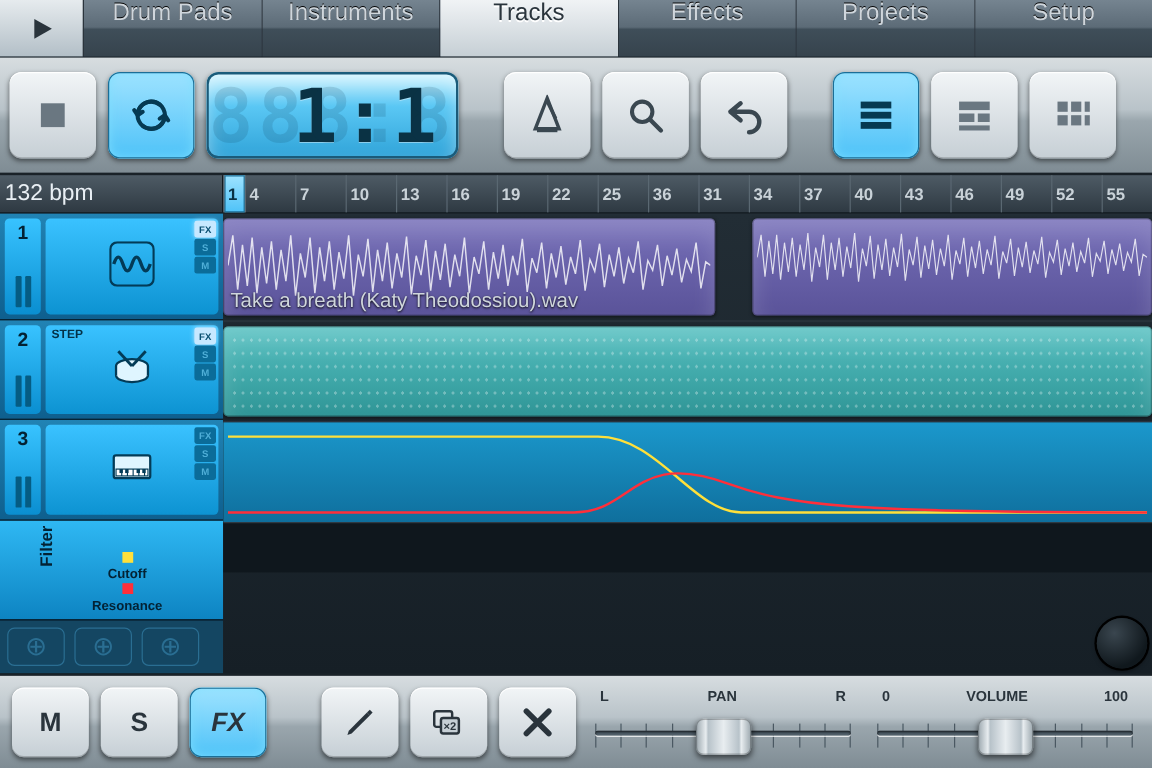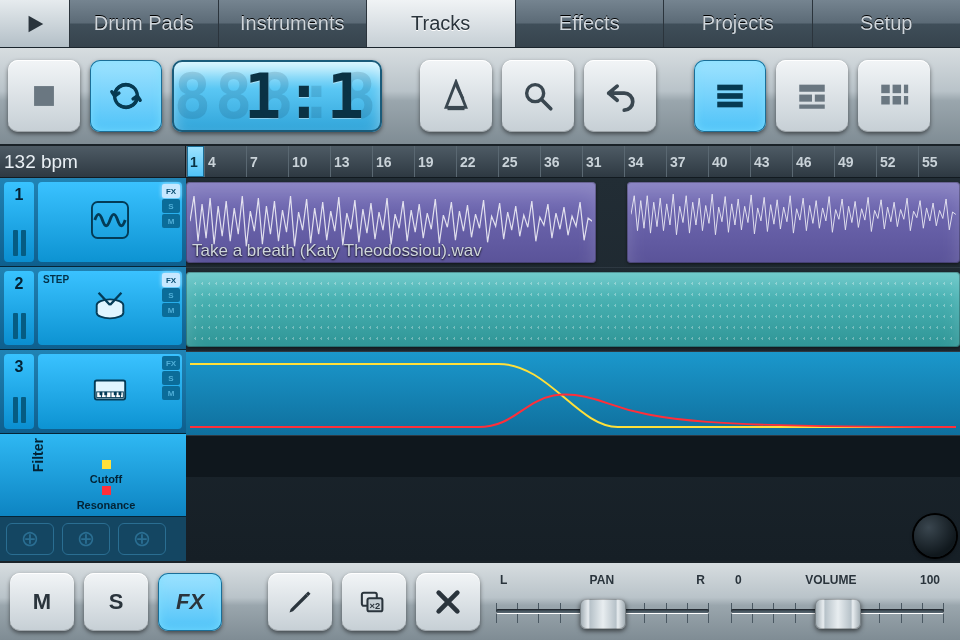--- a/index.html
+++ b/index.html
@@ -14,21 +14,21 @@
   }
   .play-btn {
     width: 70px; height: 100%;
     display: flex; align-items: center; justify-content: center;
     background: linear-gradient(#e6ebee, #b3bfc7);
     border-right: 1px solid #2b343c;
     cursor: pointer;
   }
   .play-btn svg { width: 22px; height: 22px; }
   .tab {
-    flex: 1; display: flex; align-items: center; justify-content: center;
+    flex: 1; display: flex; align-items: flex-start; justify-content: center;
     color: #cfd6dc; font-size: 20px;
     border-right: 1px solid #2b343c;
     text-shadow: 0 -1px 0 #000;
     cursor: pointer;
     background: linear-gradient(#758490 0%, #5c6b77 48%, #3f4e59 52%, #36434d 100%);
   }
   .tab.active {
     background: linear-gradient(#f0f3f5, #c6cfd5);
     color: #2a343c;
     text-shadow: 0 1px 0 #fff;

